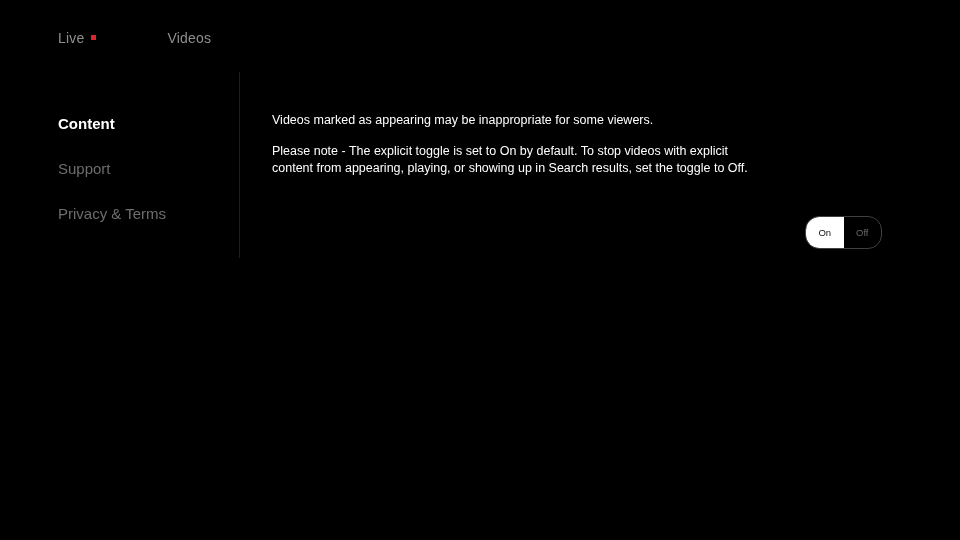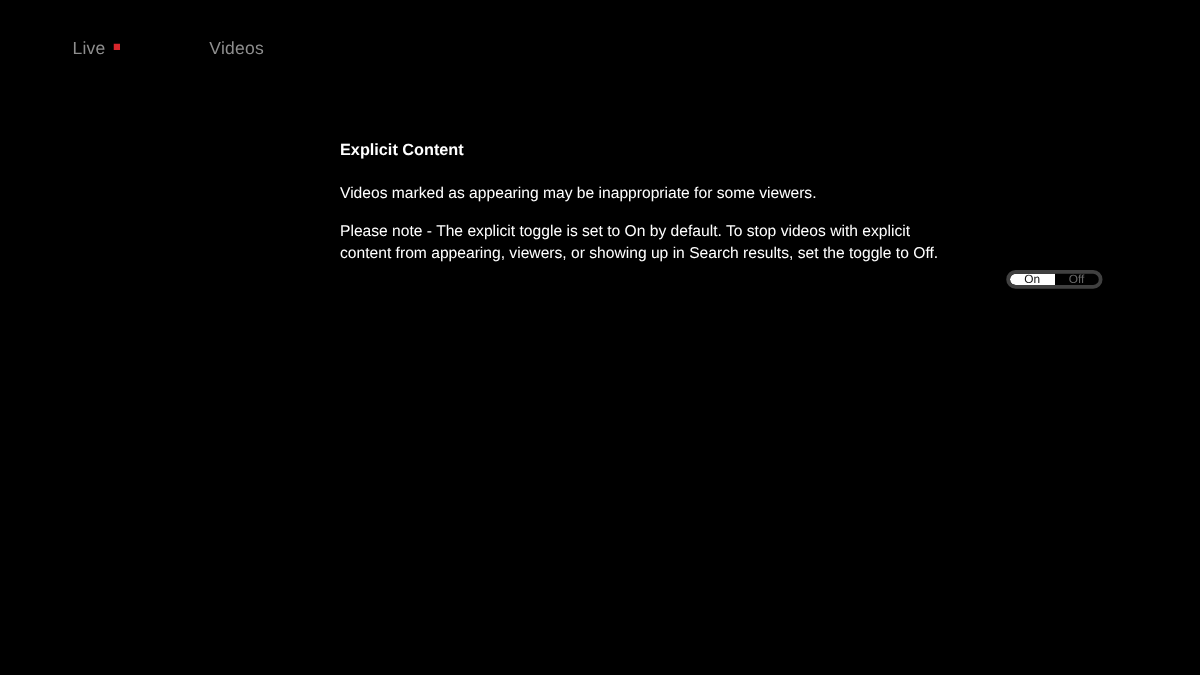--- a/index.html
+++ b/index.html
@@ -132,24 +132,24 @@
     max-width: 492px;
     margin-bottom: 0;
   }
 
   
   .toggle {
     position: absolute;
     left: 805px;
     top: 144px;
     width: 77px;
-    height: 15px;
+    height: 33px;
     border-radius: 14px;
     background: #000000;
-    border: 3px solid #404040;
+    border: 1px solid #404040;
     box-sizing: border-box;
     display: flex;
     overflow: hidden;
   }
   .toggle-opt {
     flex: 1;
     display: flex;
     align-items: center;
     justify-content: center;
     font-size: 9.5px;
@@ -188,25 +188,35 @@
       
 
       
 
       
     </div>
   </div>
 
   <div class="content-wrap">
 
+    <div class="sidebar">
+      <div class="side-item active">
+        <span>Content</span>
+      </div>
+      <div class="side-item support">
+        <span>Support</span>
+      </div>
+      <div class="side-item privacy">
+        <span>Privacy &amp; Terms</span>
+      </div>
+    </div>
 
     <div class="panel">
-      <div class="panel-title">Explicit Content</div>
       <p class="panel-para">Videos marked as appearing may be inappropriate for some viewers.</p>
-      <p class="panel-para note">Please note - The explicit toggle is set to On by default. To stop videos with explicit content from appearing, viewers, or showing up in Search results, set the toggle to Off.</p>
+      <p class="panel-para note">Please note - The explicit toggle is set to On by default. To stop videos with explicit content from appearing, playing, or showing up in Search results, set the toggle to Off.</p>
     </div>
 
     <div class="toggle">
       <div class="toggle-opt on">On</div>
       <div class="toggle-opt off">Off</div>
     </div>
 
   </div>
 </div>
 

